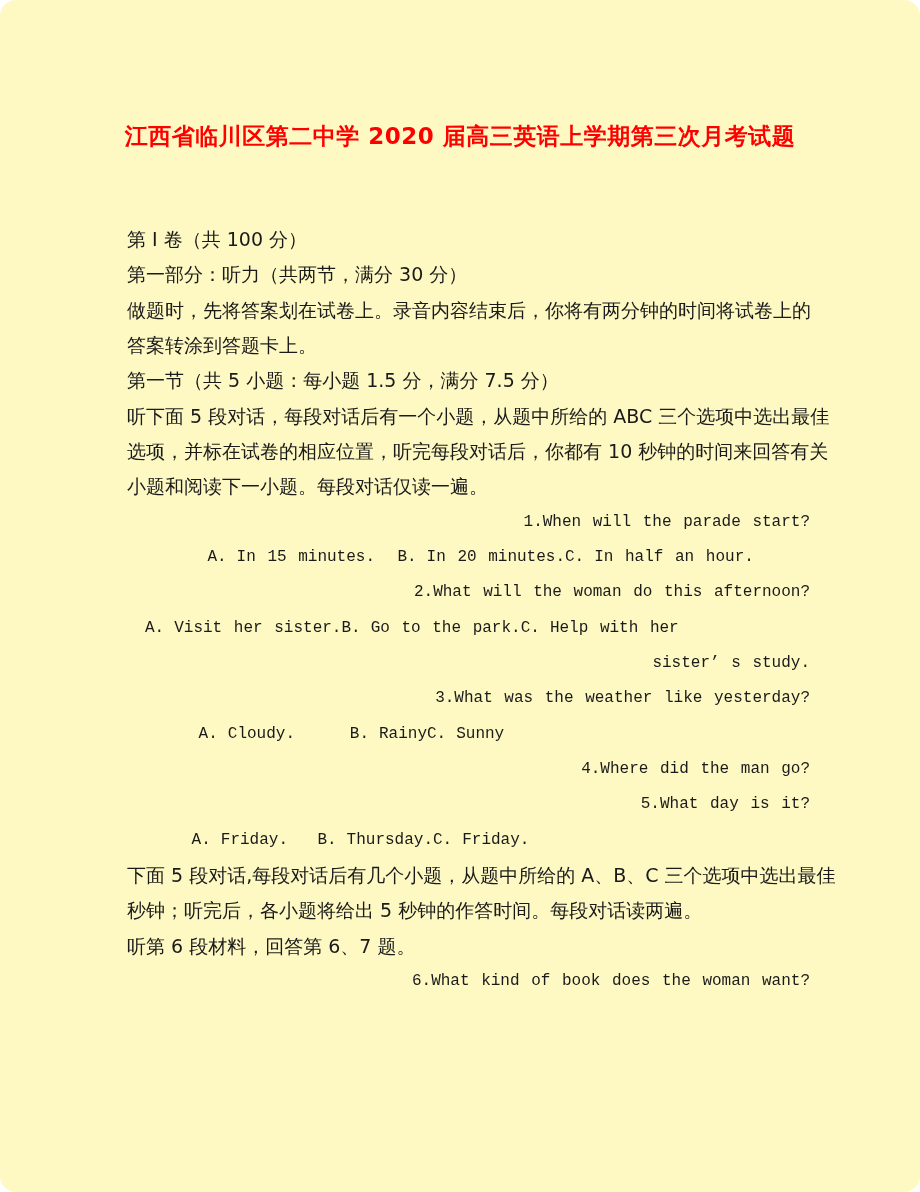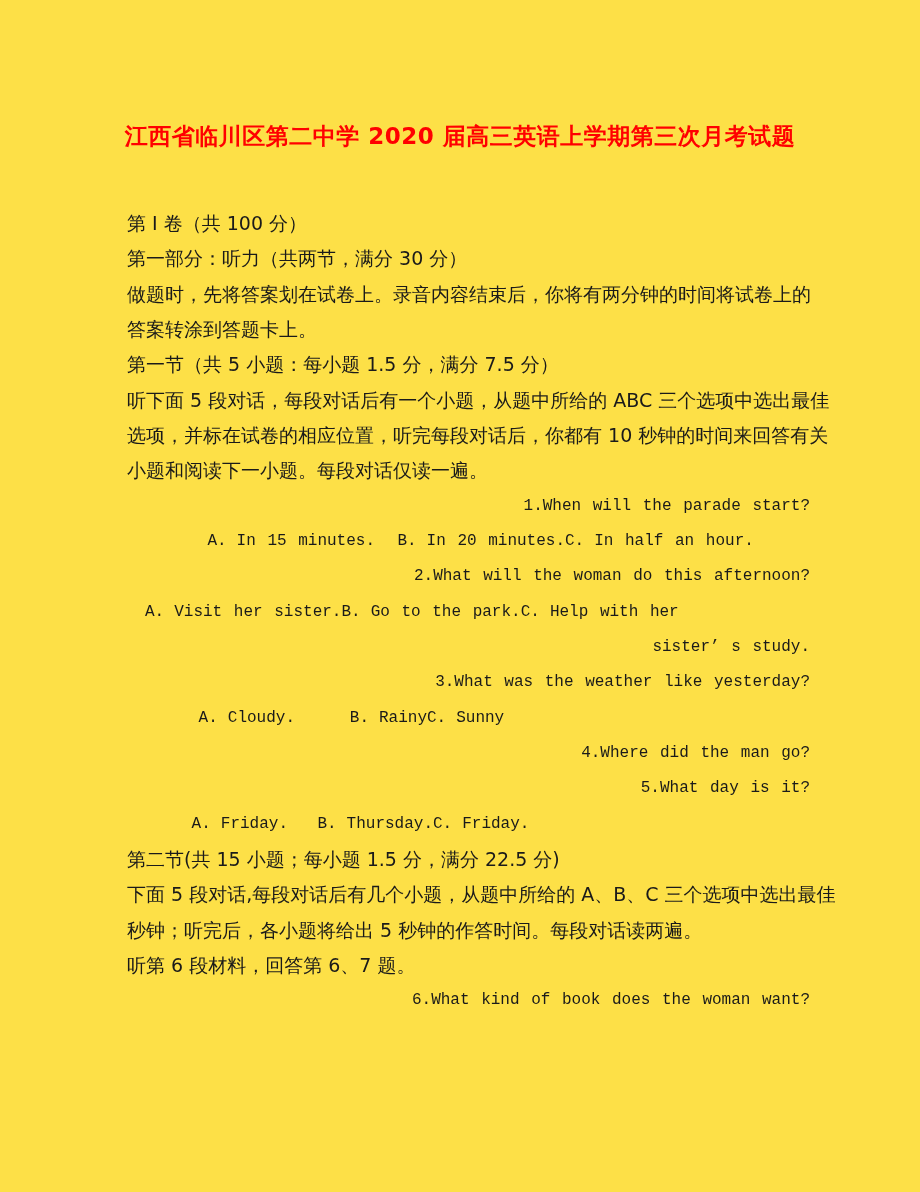--- a/index.html
+++ b/index.html
@@ -16,21 +16,21 @@
     padding-top: 122px;
     text-align: center;
     font-family: "DejaVu Sans", "Liberation Sans", sans-serif;
     font-size: 23px;
     font-weight: bold;
     line-height: 28px;
     color: #ff0000;
     letter-spacing: 0.5px;
   }
   .content {
-    margin-top: 56px;
+    margin-top: 72px;
     padding-left: 127px;
     padding-right: 110px;
     color: #1a1a1a;
   }
   .content p {
     height: 35.33px;
     line-height: 35.33px;
     white-space: nowrap;
   }
   .cn {
@@ -46,21 +46,21 @@
   .qrow { padding-left: 10px; }
   .qnum { display: inline-block; width: 26px; }
   .opts { display: flex; padding-left: 18px; }
   .opt  { display: block; white-space: nowrap; }
   .olbl { margin-right: 10px; }
   .continuation { padding-left: 36px; }
 </style>
 </head>
 <body>
 
-<div class="page" style="background: #fde047;">
+<div class="page" style="background: #fef9c3; border-radius: 16px;">
 
   <h1 class="title" style="color: rgb(255, 0, 0);">江西省临川区第二中学 2020 届高三英语上学期第三次月考试题</h1>
 
   <div class="content" style="color: rgb(26, 26, 26);">
 
     <p class="cn">第 I 卷（共 100 分）</p>
     <p class="cn">第一部分：听力（共两节，满分 30 分）</p>
     <p class="cn">做题时，先将答案划在试卷上。录音内容结束后，你将有两分钟的时间将试卷上的</p>
     <p class="cn">答案转涂到答题卡上。</p>
 
@@ -93,21 +93,20 @@
 
     <p class="en qrow"><span class="qnum">4.</span><span>Where did the man go?</span></p>
 
     <p class="en qrow"><span class="qnum">5.</span><span>What day is it?</span></p>
     <p class="en opts">
       <span class="opt" style="flex:0 0 143px"><span class="olbl">A.</span><span>Friday.</span></span>
       <span class="opt" style="flex:0 0 145px"><span class="olbl">B.</span><span>Thursday.</span></span>
       <span class="opt"><span class="olbl">C.</span><span>Friday.</span></span>
     </p>
 
-    <p class="cn">第二节(共 15 小题；每小题 1.5 分，满分 22.5 分)</p>
     <p class="cn">下面 5 段对话,每段对话后有几个小题，从题中所给的 A、B、C 三个选项中选出最佳</p>
     <p class="cn">秒钟；听完后，各小题将给出 5 秒钟的作答时间。每段对话读两遍。</p>
     <p class="cn">听第 6 段材料，回答第 6、7 题。</p>
 
     <p class="en qrow"><span class="qnum">6.</span><span>What kind of book does the woman want?</span></p>
 
   </div>
 </div>
 
 </body></html>

